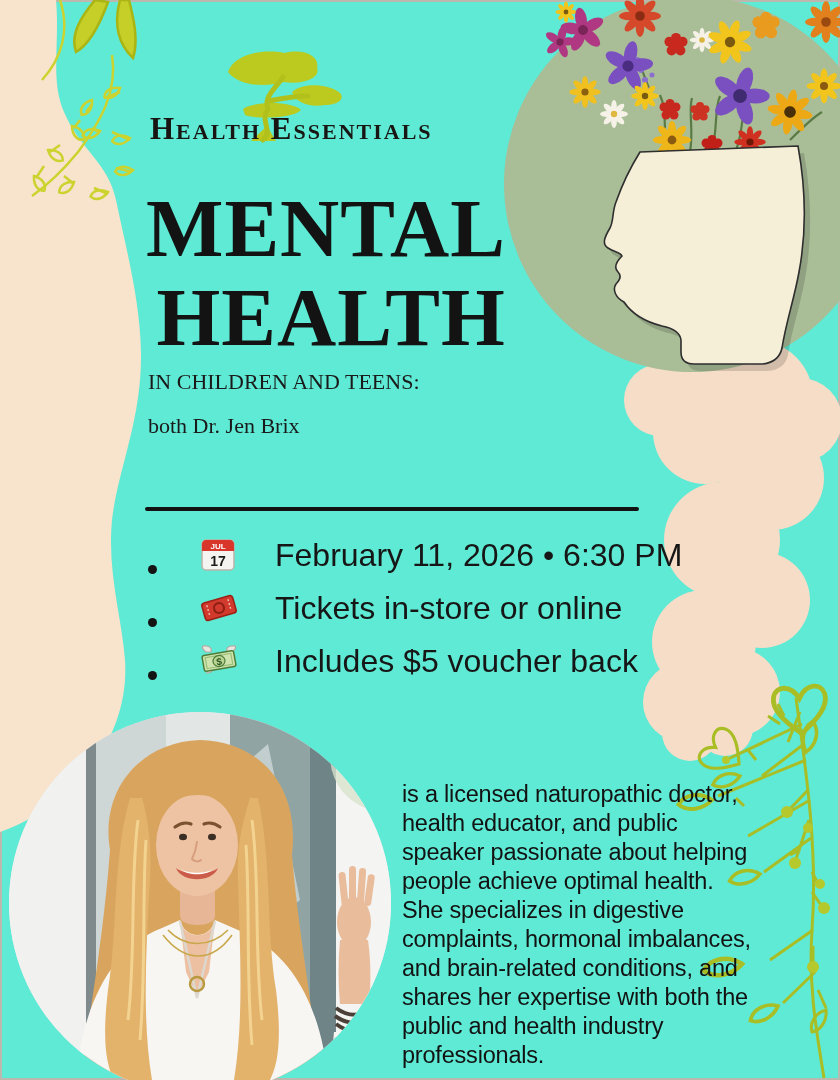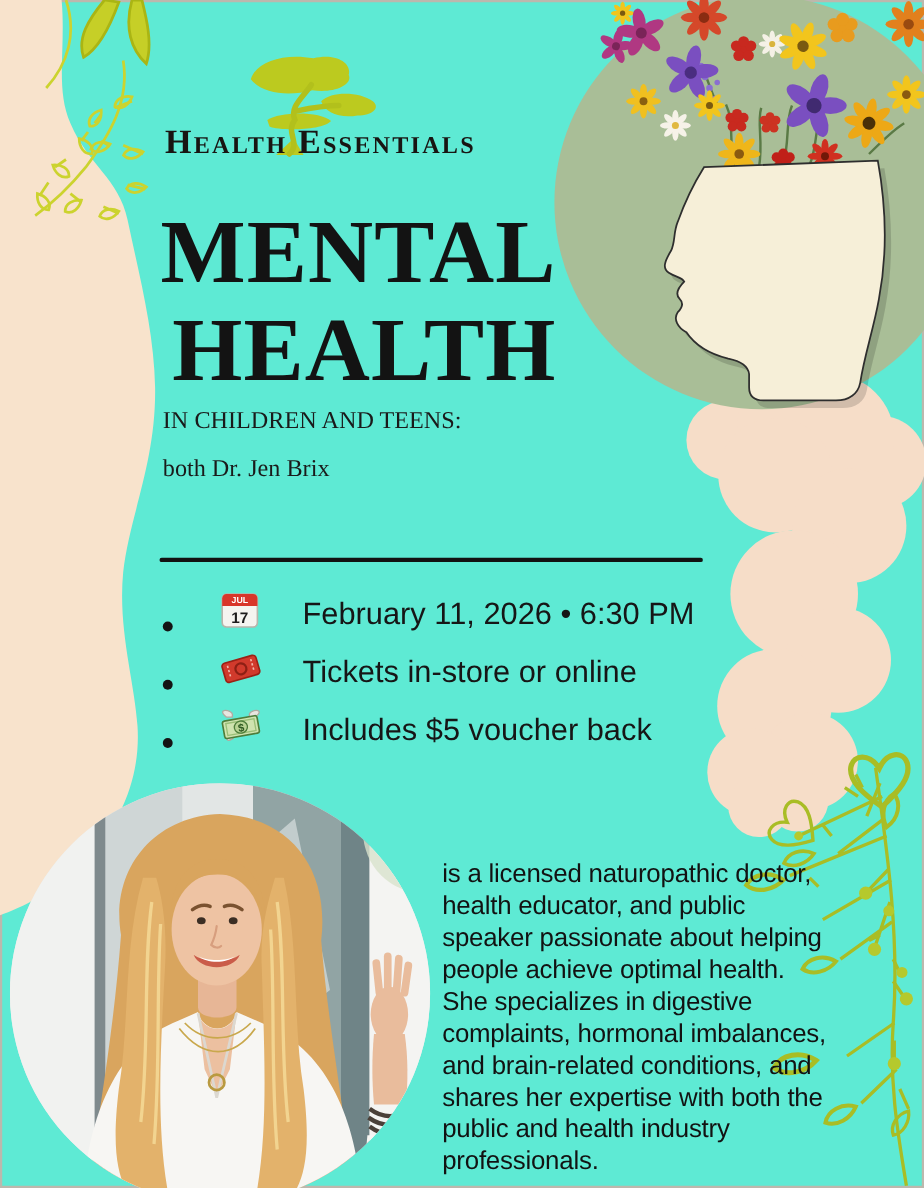--- a/index.html
+++ b/index.html
@@ -25,21 +25,21 @@
   .subtitle{
     position:absolute;left:148px;top:360px;
     font-family:"Liberation Serif","DejaVu Serif",serif;
     font-size:22px;line-height:44px;color:#1a1a1a;white-space:nowrap;
   }
   .divider{position:absolute;left:145px;top:507px;width:494px;height:4px;background:#121212;border-radius:2px;}
   .bullets{position:absolute;left:148px;top:534px;display:flex;flex-direction:column;row-gap:13px;}
   .bullet-row{display:flex;align-items:flex-end;height:40px;gap:25px;}
   .bullet-dot{width:9px;height:9px;border-radius:50%;background:#141414;margin-right:17px;flex:0 0 auto;}
   .bullet-icon{width:40px;height:38px;margin-right:11px;flex:0 0 auto;}
-  .bullet-text{font-size:28px;color:#161616;white-space:nowrap;}
+  .bullet-text{font-size:32px;color:#161616;white-space:nowrap;}
   .bio{position:absolute;left:402px;top:780px;width:356px;color:#121212;}
   .bio-heading{font-weight:700;font-size:24px;line-height:29px;margin-bottom:1px;}
   .bio-body{font-size:23.5px;line-height:29px;letter-spacing:-0.2px;}
 </style>
 </head>
 <body>
 
 <div id="page">
 
   <svg id="bg-art" viewBox="0 0 840 1080" xmlns="http://www.w3.org/2000/svg">

